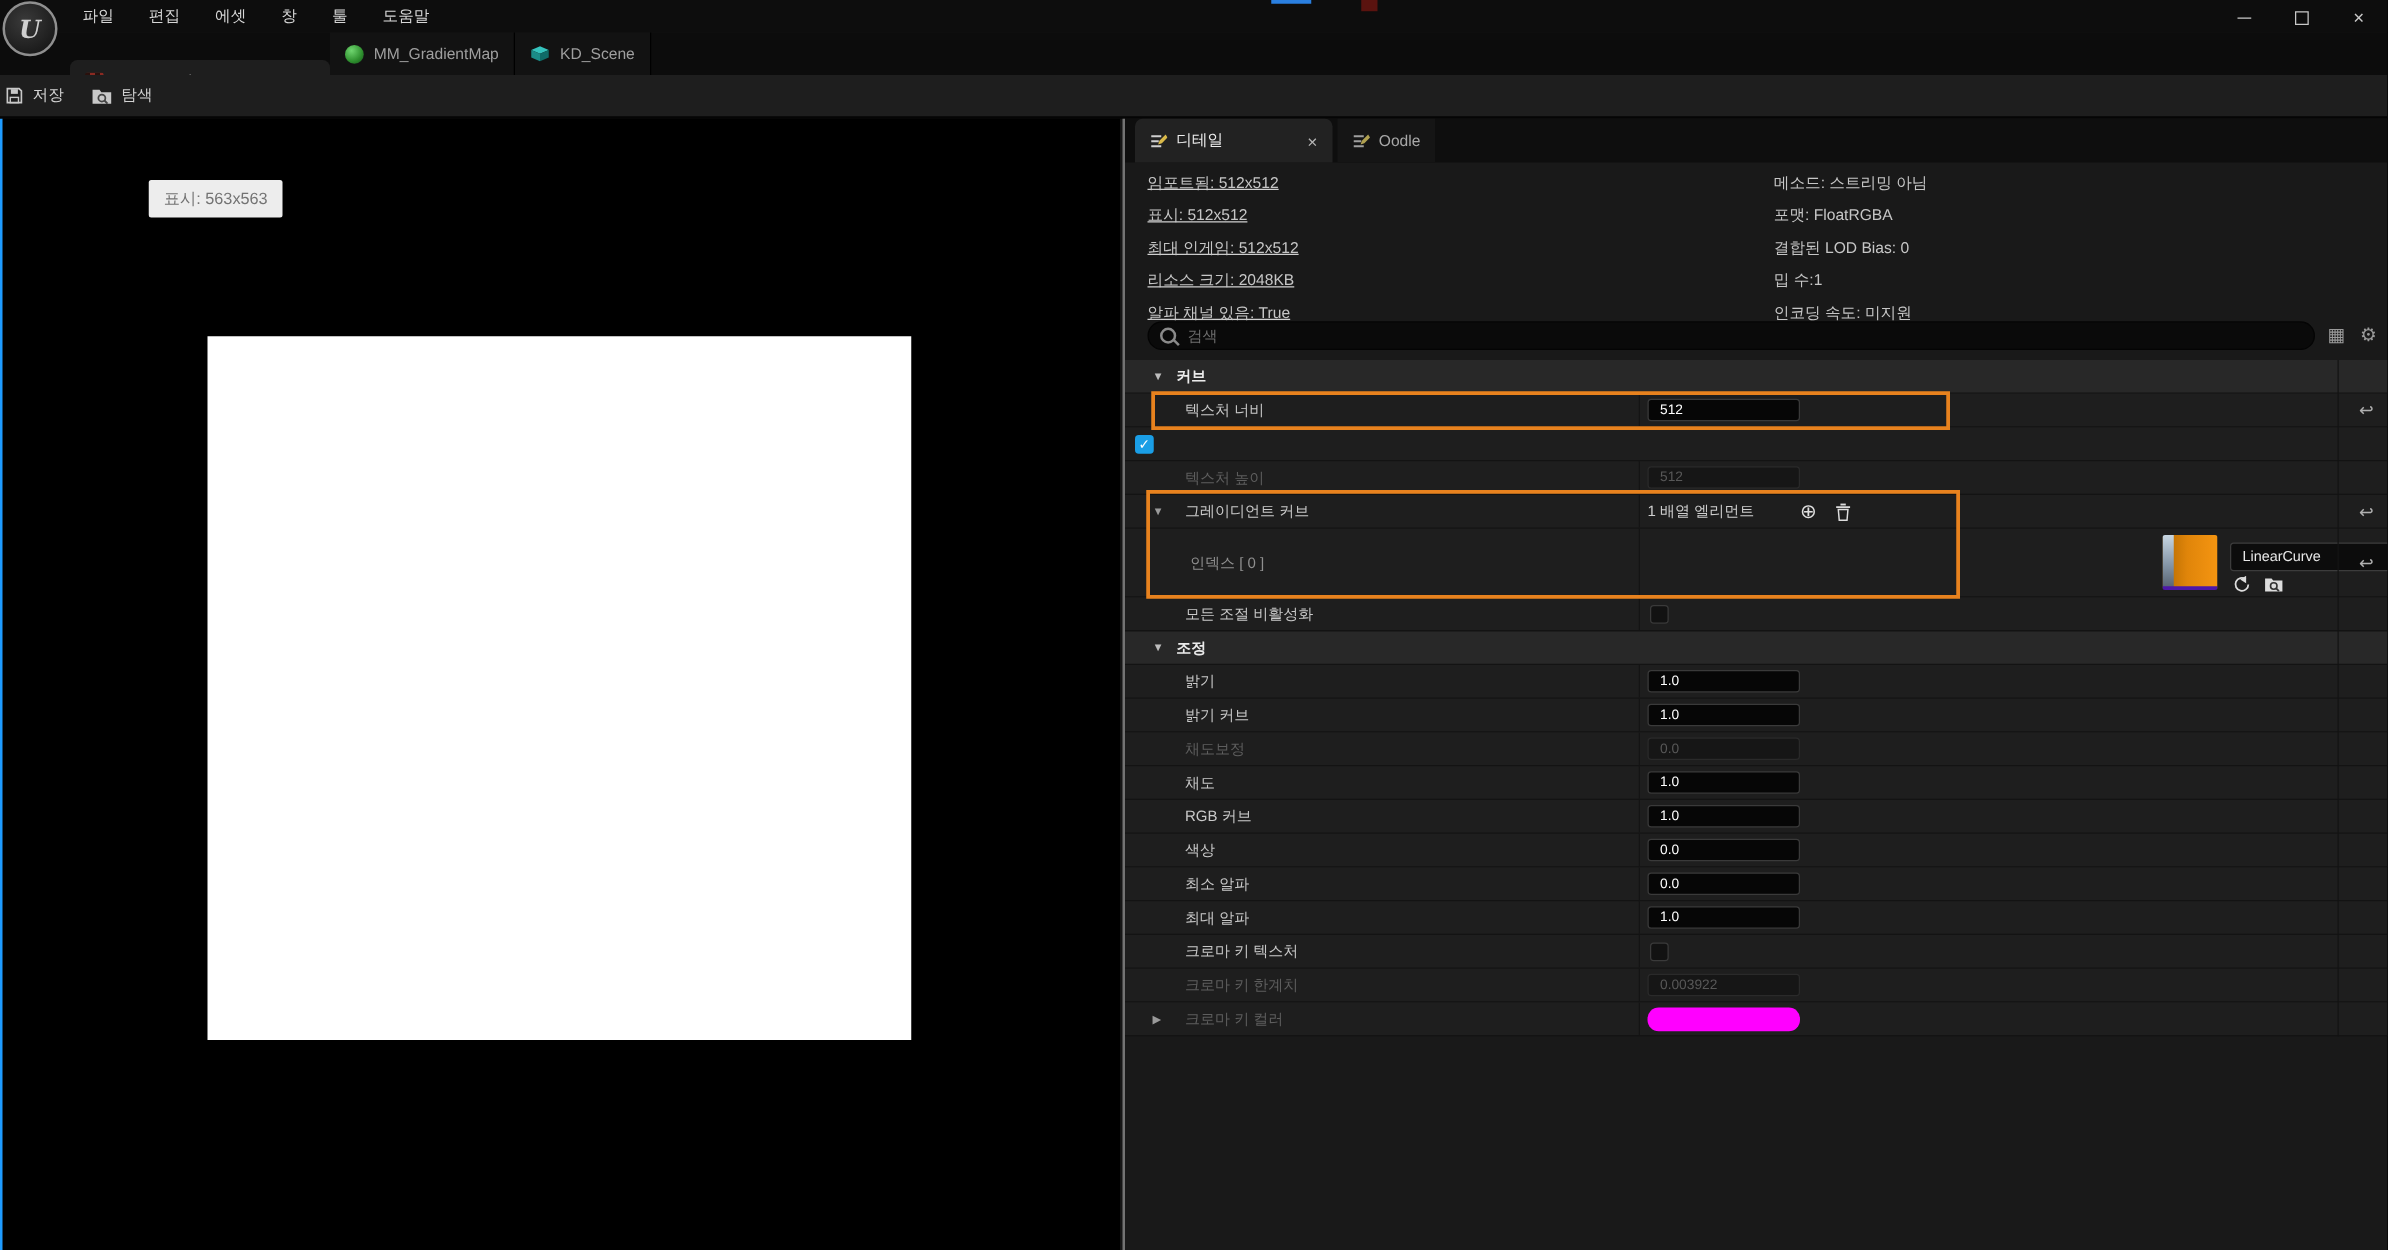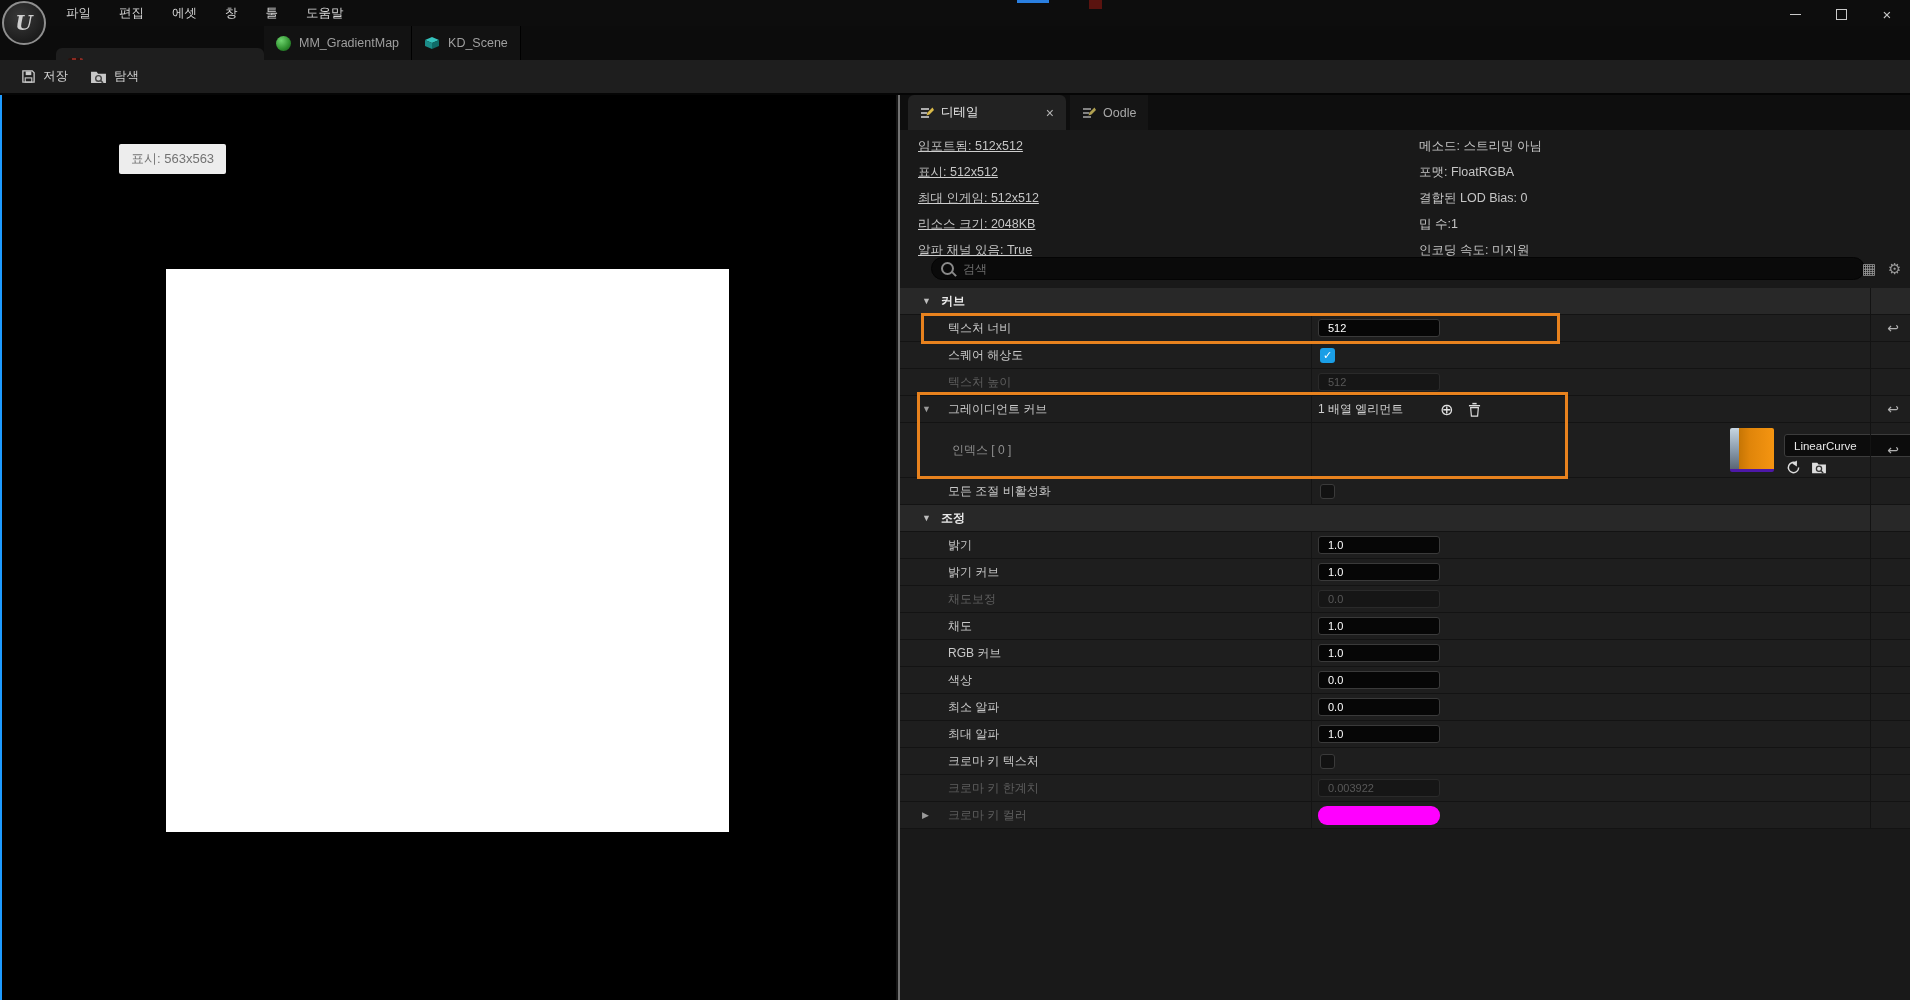--- a/index.html
+++ b/index.html
@@ -25,42 +25,42 @@
   .atab{display:flex;align-items:center;gap:8px;padding:0 12px;font-size:12.5px;height:34px;box-sizing:border-box;}
   .atab.active{background:#1e1e1e;border-radius:6px 6px 0 0;color:#ececec;width:208px;margin-top:22px;}
   .atab.inactive{background:#121212;color:#9f9f9f;border-right:1px solid #000;}
   .tab-close{margin-left:auto;color:#b5b5b5;font-size:14px;line-height:1;}
   .tex-icon{width:15px;height:15px;border-radius:2px;
       background:repeating-conic-gradient(#8a2a22 0% 25%, #2a100c 25% 50%);background-size:8px 8px;}
   .mat-icon{width:15px;height:15px;border-radius:50%;
       background:radial-gradient(circle at 35% 30%,#6fd56f,#2e8f2e 60%,#14501a);}
   
   .toolbar{position:absolute;left:0;top:60px;width:1910px;height:35px;background:#1e1e1e;border-bottom:2px solid #050505;
-           display:flex;align-items:center;padding-left:21px;box-sizing:border-box;gap:22px;}
+           display:flex;align-items:center;padding-left:4px;box-sizing:border-box;gap:22px;}
   .tool-btn{display:flex;align-items:center;gap:7px;font-size:12.5px;color:#d2d2d2;}
   
   .main{position:absolute;left:0;top:95px;width:1910px;height:905px;}
   .viewport{position:absolute;left:0;top:0;width:896px;height:905px;background:#000;}
   .focus-edge{position:absolute;left:0;top:0;width:2px;height:905px;background:#1e9bff;}
   .size-badge{position:absolute;left:119px;top:49px;background:#ededed;color:#737373;
               font-size:13px;padding:6px 12px;border-radius:2px;}
   .tex-square{position:absolute;left:166px;top:174px;width:563px;height:563px;background:#fff;}
   
   .details{position:absolute;left:898px;top:0;width:1012px;height:905px;background:#191919;border-left:2px solid #737373;box-sizing:border-box;}
   .dtabs{position:absolute;left:0;top:0;width:100%;height:35px;background:#0e0e0e;display:flex;padding-left:8px;box-sizing:border-box;}
   .dtab{display:flex;align-items:center;gap:7px;padding:0 12px;font-size:12.5px;height:35px;box-sizing:border-box;}
   .dtab.active{background:#222;border-radius:6px 6px 0 0;color:#ececec;width:158px;}
   .dtab.inactive{background:#151515;color:#a8a8a8;margin-left:4px;justify-content:center;}
   .info{position:absolute;left:0;top:38px;width:100%;}
   .info-line{height:26px;line-height:26px;font-size:12.5px;color:#c6c6c6;}
   .info-col-left{position:absolute;left:18px;top:0;text-decoration:underline;}
   .info-col-right{position:absolute;left:519px;top:0;}
   
   .search-row{position:absolute;left:0;top:162px;width:100%;height:24px;}
-  .search-box{position:absolute;left:31px;top:0;width:934px;height:23px;background:#0a0a0a;
+  .search-box{position:absolute;left:18px;top:0;width:934px;height:23px;background:#0a0a0a;
               border:1px solid #040404;border-radius:12px;box-sizing:border-box;display:flex;align-items:center;padding-left:9px;gap:7px;}
   .search-box input{background:transparent;border:none;outline:none;color:#dadada;font-size:12px;width:860px;
                     font-family:"Liberation Sans",sans-serif;}
   .search-box input::placeholder{color:#6e6e6e;}
   .mag{position:relative;width:9px;height:9px;border:2px solid #8a8a8a;border-radius:50%;flex:0 0 auto;}
   .mag::after{content:"";position:absolute;width:6px;height:2px;background:#8a8a8a;transform:rotate(45deg);right:-5px;bottom:-2px;}
   .search-side-icon{position:absolute;top:2px;color:#9a9a9a;font-size:15px;line-height:20px;}
   .icon-grid{left:962px;}
   .icon-gear{left:988px;}
   
@@ -242,21 +242,20 @@
 
         <div class="prow">
           <div class="plabel">텍스처 너비</div>
           <div class="pvalue">
               <input class="pinput" value="512" style="">
             </div>
           <span class="reset">↩</span>
         </div>
 
         <div class="prow">
-          <div class="plabel">스퀘어 해상도</div>
           <div class="pvalue">
               <span class="checkbox on" style="background: rgb(26, 158, 230);">✓</span>
             </div>
         </div>
 
         <div class="prow">
           <div class="plabel dim">텍스처 높이</div>
           <div class="pvalue">
               <input class="pinput dim" value="512" style="">
             </div>

